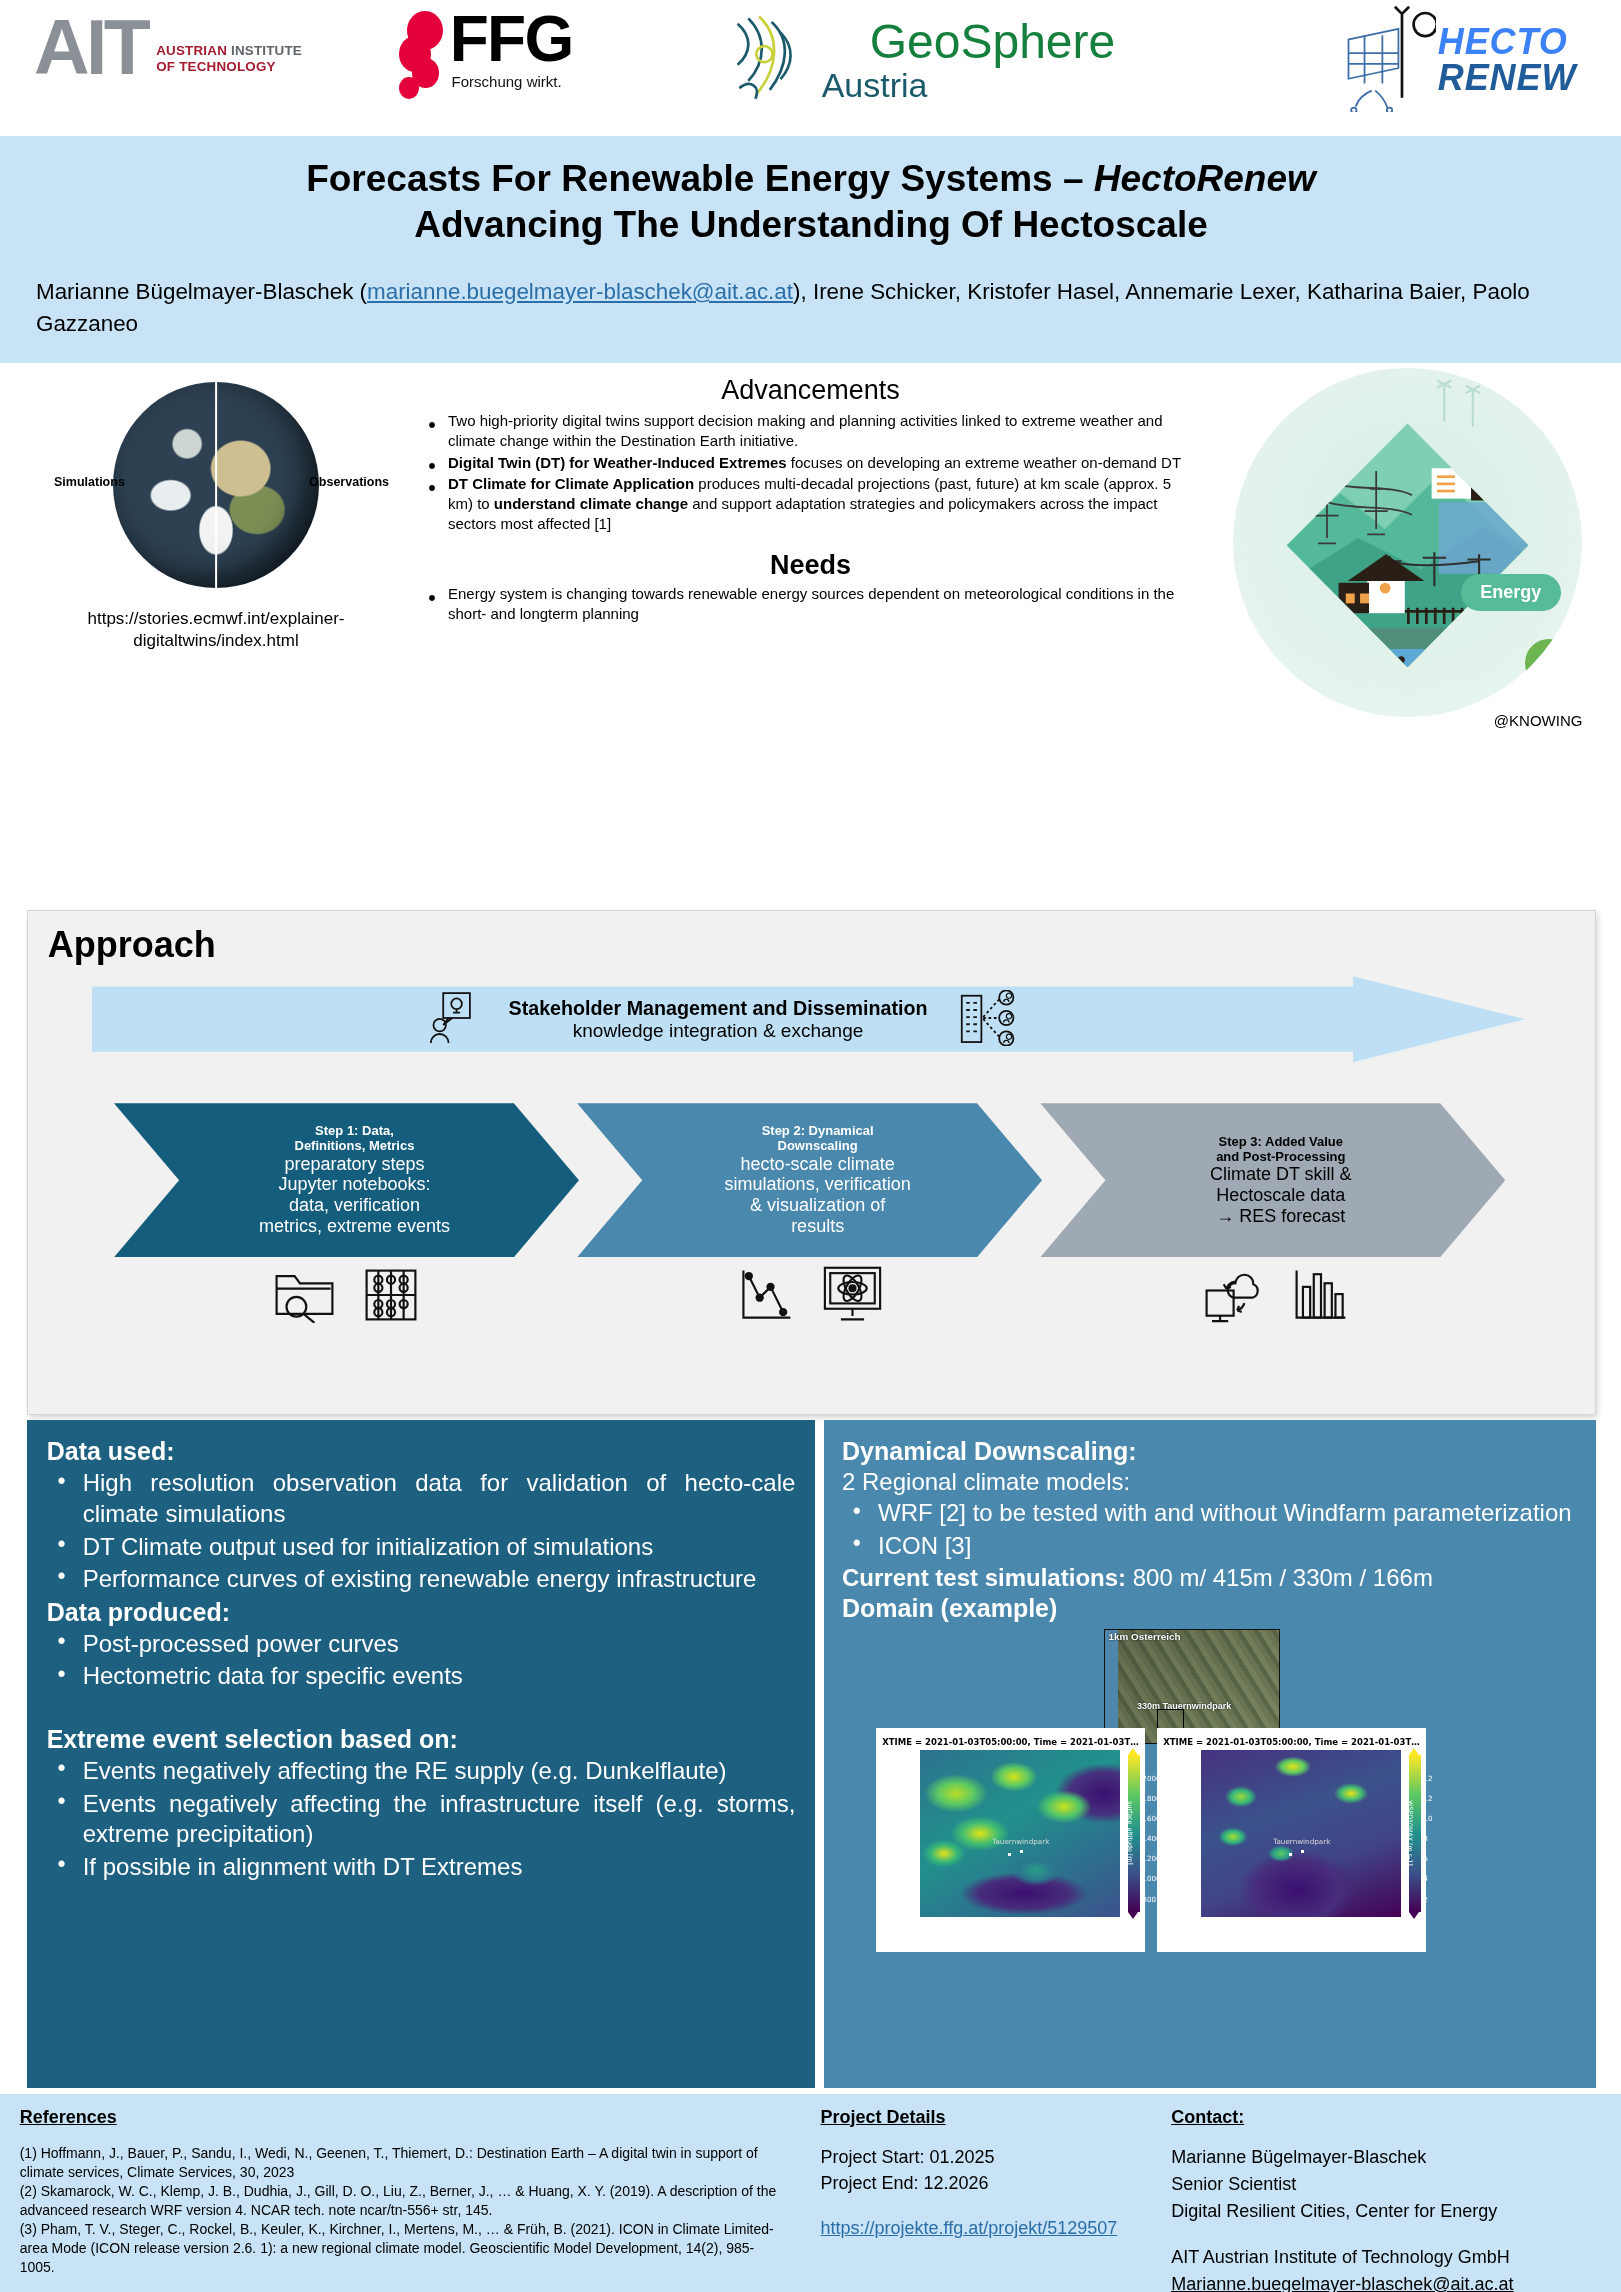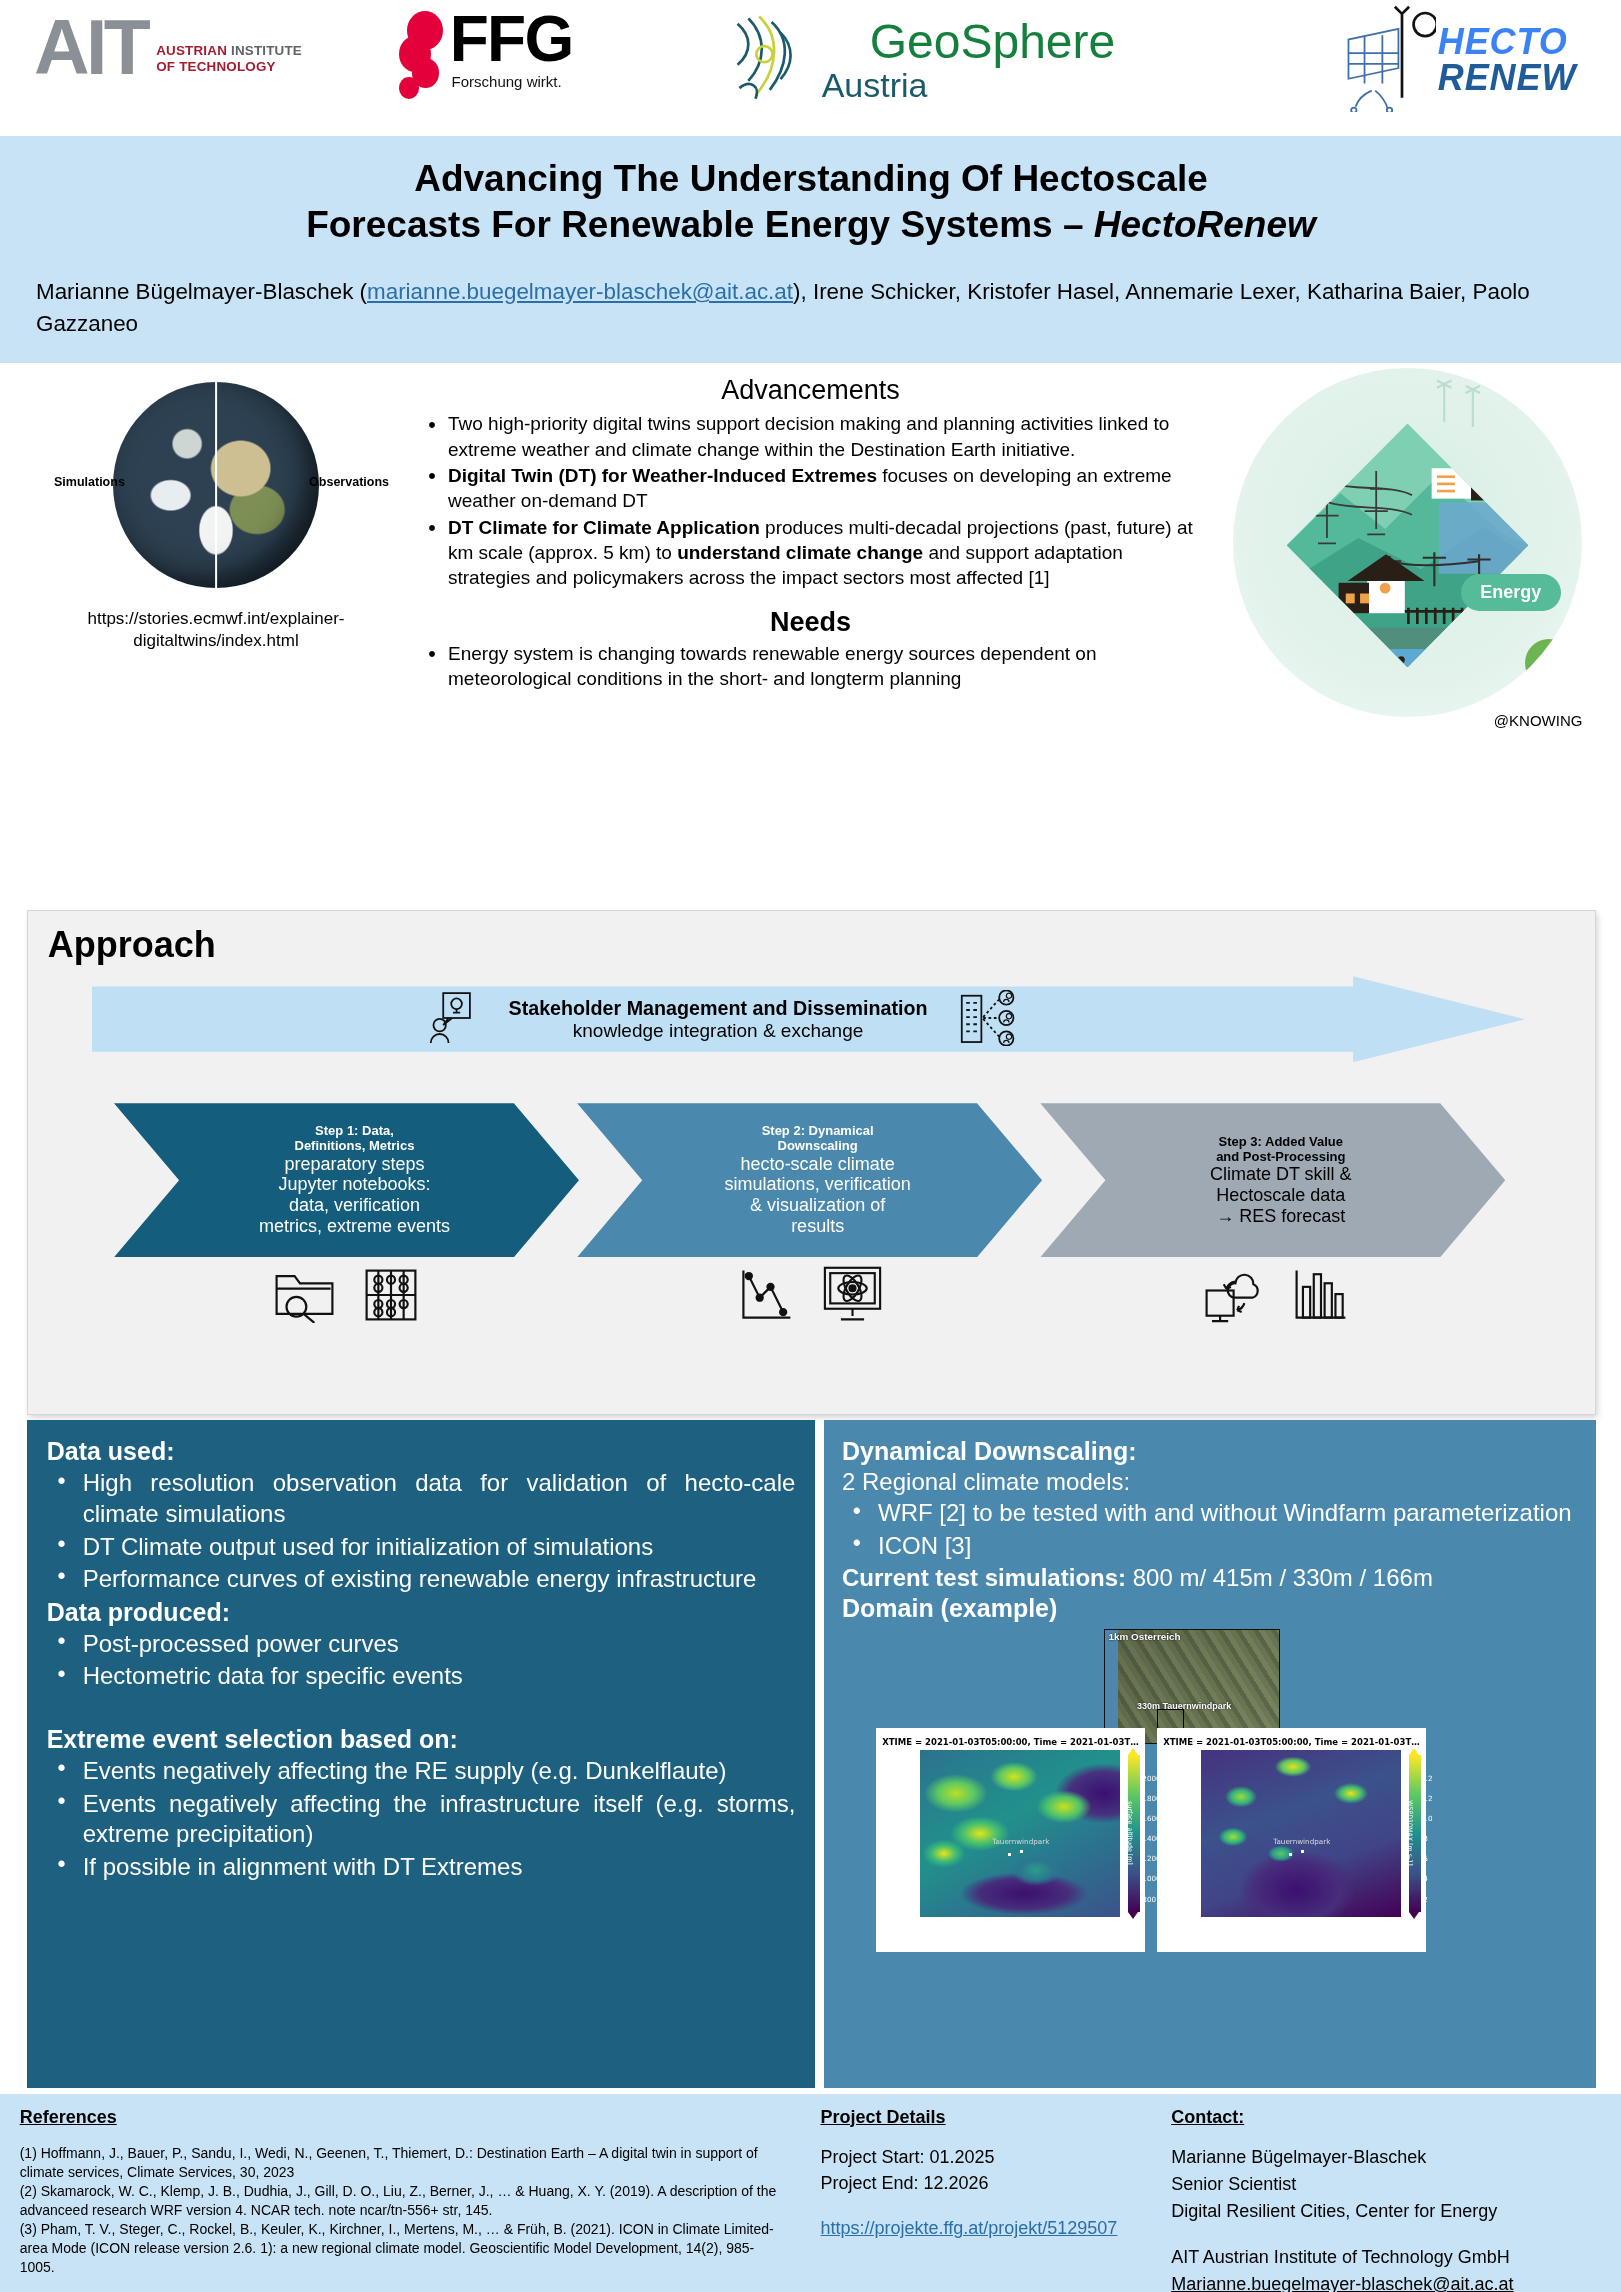--- a/index.html
+++ b/index.html
@@ -71,21 +71,21 @@
   .globe-split { position: absolute; left: 50%; top: 0; width: 1.8px; height: 100%;
                  background: #fff; transform: translateX(-0.9px); }
   .glabel { position: absolute; font-size: 12.5px; font-weight: bold; top: 93px; }
   .glabel.left { left: -59px; }
   .glabel.right { right: -70px; }
   .globe-cap { margin-top: 19.7px; font-size: 17px; line-height: 1.3; }
 
   .adv-col { position: absolute; left: 421px; top: 12.5px; width: 779px; }
   .sechead { text-align: center; font-size: 27px; font-weight: normal; margin-bottom: 5.4px; }
   ul.bul { list-style: none; }
-  ul.bul li { position: relative; padding-left: 27px; font-size: 19px; line-height: 1.32;
+  ul.bul li { position: relative; padding-left: 27px; font-size: 15px; line-height: 1.32;
               margin-bottom: 1.8px; }
   ul.bul li:before { content: "•"; position: absolute; left: 7.2px; top: -0.9px; font-size: 21.5px; }
   ul.bul li b { font-weight: bold; }
   .needs-head { text-align: center; font-size: 27px; font-weight: bold; margin-top: 16px; margin-bottom: 3.6px; }
 
   .energy-col { position: absolute; right: 3.6px; top: 5.4px; width: 421px; }
   .energy-circle {
     position: relative; width: 349px; height: 349px; margin: 0 auto; border-radius: 50%;
     background: radial-gradient(circle at 50% 45%, #d8eee5 0%, #e3f3ec 62%, #eef8f3 100%);
     overflow: hidden;
@@ -312,22 +312,22 @@
     </span>
     <div class="hr-txt">
       <div class="hr-l1">HECTO</div>
       <div class="hr-l2">RENEW</div>
     </div>
   </div>
 </div>
 
 <div class="titleband">
   <div class="ptitle">
+    <div><span>Forecasts For Renewable Energy Systems – </span><em>HectoRenew</em></div>
     <div>Advancing The Understanding Of Hectoscale</div>
-    <div><span>Forecasts For Renewable Energy Systems – </span><em>HectoRenew</em></div>
   </div>
   <div class="authors">
     <span>Marianne Bügelmayer-Blaschek (</span><a href="#">marianne.buegelmayer-blaschek@ait.ac.at</a><span>), Irene Schicker, Kristofer Hasel, Annemarie Lexer, Katharina Baier, Paolo Gazzaneo</span>
   </div>
 </div>
 
 <div class="upper">
 
   <div class="globe-col">
     <div class="globe-wrap">

